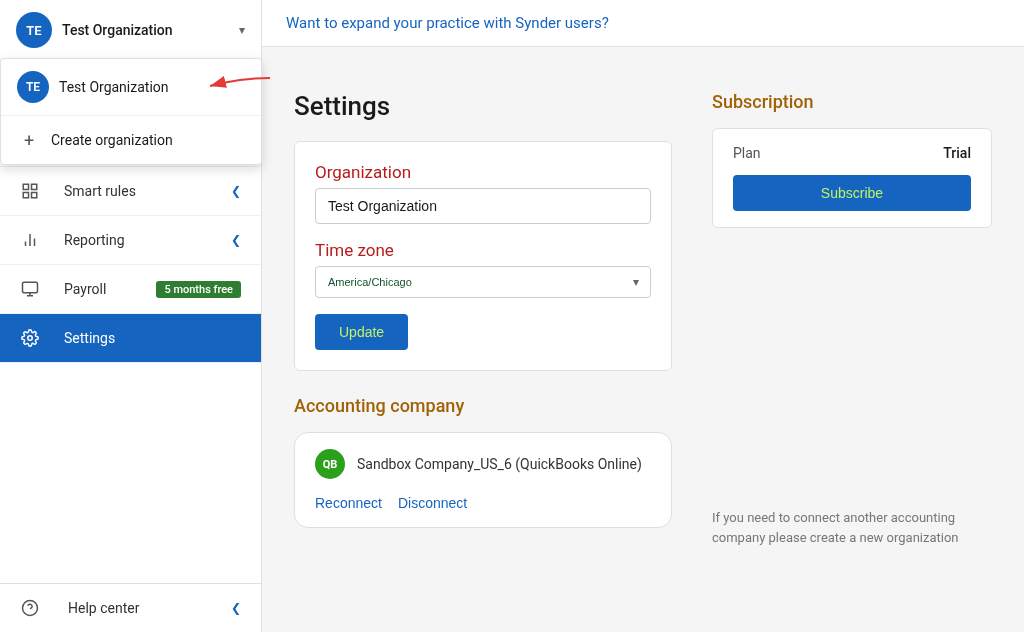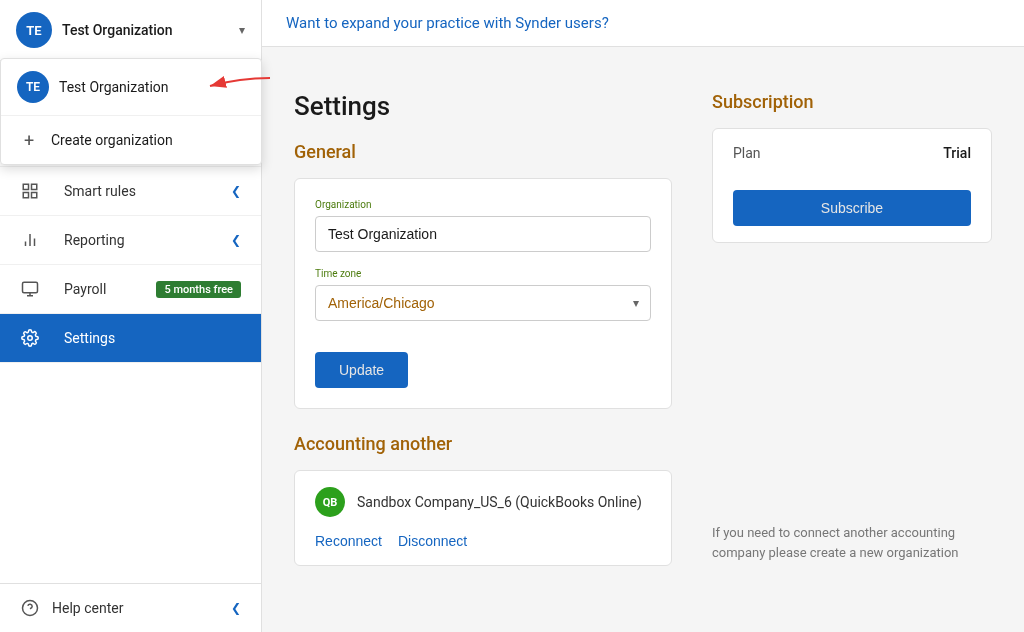--- a/index.html
+++ b/index.html
@@ -178,21 +178,21 @@
       padding: 2px 8px;
       border-radius: 3px;
       font-weight: 500;
     }
 
     .sidebar-footer {
       border-top: 1px solid #e0e0e0;
       padding: 14px 20px;
       display: flex;
       align-items: center;
-      gap: 12px;
+      gap: 28px;
       cursor: pointer;
       font-size: 14px;
       color: #333;
     }
 
     
     .main {
       flex: 1;
       display: flex;
       flex-direction: column;
@@ -242,22 +242,22 @@
 
     .card {
       background: #fff;
       border: 1px solid #e0e0e0;
       border-radius: 6px;
       padding: 20px;
       margin-bottom: 24px;
     }
 
     .field-label {
-      font-size: 10px;
-      color: #4d7c0f;
+      font-size: 17px;
+      color: #b91c1c;
       margin-bottom: 6px;
     }
 
     .text-input {
       width: 100%;
       border: 1px solid #ccc;
       border-radius: 4px;
       padding: 9px 12px;
       font-size: 14px;
       color: #1a1a1a;
@@ -268,48 +268,47 @@
     .select-wrapper {
       position: relative;
       margin-bottom: 16px;
     }
 
     .select-input {
       width: 100%;
       border: 1px solid #ccc;
       border-radius: 4px;
       padding: 9px 12px;
-      font-size: 14px;
-      color: #a16207;
+      font-size: 11px;
+      color: #14532d;
       appearance: none;
       background: #fff;
       cursor: pointer;
       outline: none;
     }
 
     .select-chevron {
       position: absolute;
       right: 12px;
       top: 50%;
       transform: translateY(-50%);
       pointer-events: none;
       color: #666;
       font-size: 12px;
     }
 
     .btn-primary {
       background: #1565c0;
-      color: #e5e5e5;
+      color: #bef264;
       border: none;
       border-radius: 4px;
       padding: 10px 24px;
       font-size: 14px;
       font-weight: 500;
       cursor: pointer;
-      margin-top: 15px;
     }
 
     
     .subscription-card {
       background: #fff;
       border: 1px solid #e0e0e0;
       border-radius: 6px;
       padding: 16px 20px;
     }
 
@@ -324,21 +323,21 @@
 
     .subscription-value {
       color: #1a1a1a;
       font-weight: 500;
     }
 
     
     .accounting-card {
       background: #fff;
       border: 1px solid #e0e0e0;
-      border-radius: 6px;
+      border-radius: 14px;
       padding: 16px 20px;
     }
 
     .accounting-item {
       display: flex;
       align-items: center;
       gap: 12px;
       margin-bottom: 16px;
     }
 
@@ -516,37 +515,36 @@
   <div class="top-banner">
     <span>Want to expand your practice with Synder users?</span>
   </div>
 
   <div class="content-area">
 
     <div class="left-column">
 
       <h1 class="page-title">Settings</h1>
 
-      <h2 class="section-title">General</h2>
       <div class="card">
         <div class="field-label">Organization</div>
         <input class="text-input" type="text" value="Test Organization" style="">
 
         <div class="field-label">Time zone</div>
         <div class="select-wrapper">
           <select class="select-input">
             <option>America/Chicago</option>
           </select>
           <span class="select-chevron">▾</span>
         </div>
 
         <button class="btn-primary">Update</button>
       </div>
 
-      <h2 class="section-title">Accounting another</h2>
+      <h2 class="section-title">Accounting company</h2>
       <div style="display:flex; gap:20px; align-items:flex-start;">
         <div class="accounting-card" style="flex:1;">
           <div class="accounting-item">
             <div class="qb-icon">QB</div>
             <span class="accounting-name">Sandbox Company_US_6 (QuickBooks Online)</span>
           </div>
           <div class="accounting-actions">
             <button class="link-btn">Reconnect</button>
             <button class="link-btn">Disconnect</button>
           </div>

